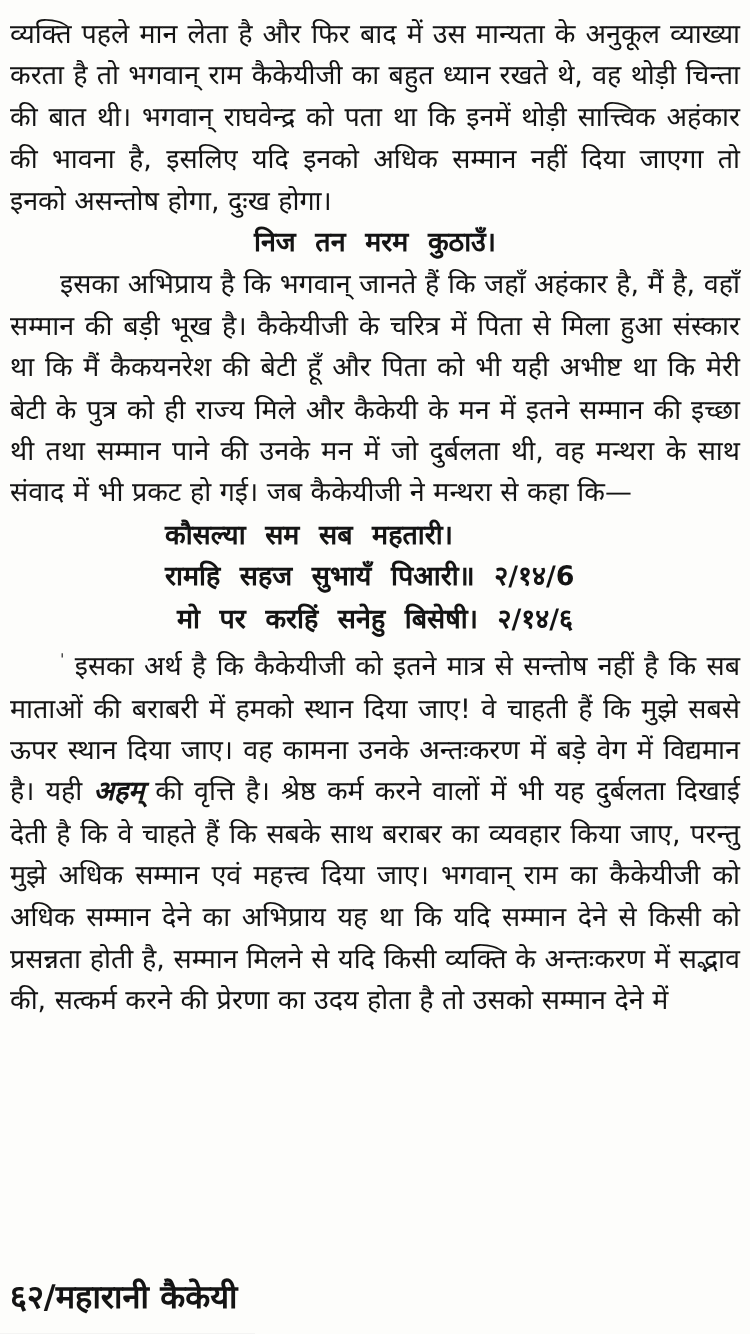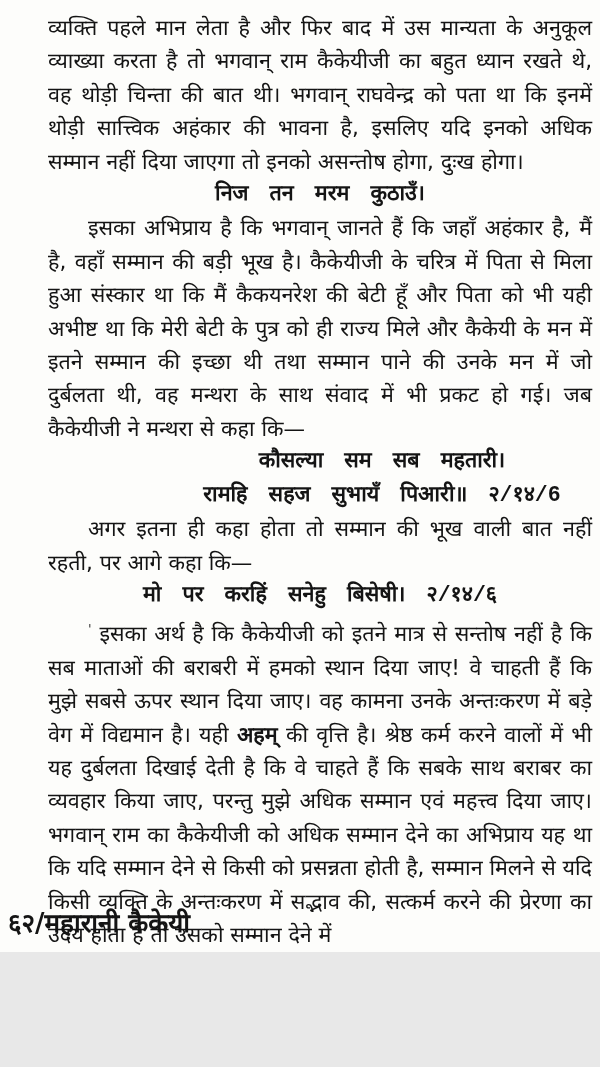--- a/index.html
+++ b/index.html
@@ -3,67 +3,66 @@
 <meta charset="utf-8">
 <style>
   html, body {
     margin: 0;
     padding: 0;
     background: #e8e8e8;
   }
   .page {
     position: relative;
     width: 600px;
-    height: 952px;
+    height: 1067px;
     margin: 0 auto;
     background: #fdfdfb;
     color: #141414;
     font-family: "DejaVu Sans", "Liberation Sans", sans-serif;
     overflow: hidden;
     box-sizing: border-box;
-    padding-left: 40px;
   }
   .content {
     padding: 11px 8px 0 8px;
   }
   .para {
     margin: 0;
     font-size: 21.5px;
     line-height: 33.4px;
     text-align: justify;
     letter-spacing: 0;
   }
   .para.indent {
     text-indent: 40px;
   }
   .para .bold {
     font-weight: 700;
+    font-style: italic;
   }
   .para .pre-mark {
     font-size: 13px;
     vertical-align: 8px;
     color: #3a3a3a;
   }
   .verse {
     margin: 0;
     font-size: 21.5px;
     line-height: 33.4px;
     font-weight: 700;
     word-spacing: 0.38em;
   }
   .verse.center {
     text-align: center;
   }
   .verse.indent {
-    text-align: center;
+    text-align: left;
     padding-left: 124px;
   }
   .verse-line {
     white-space: nowrap;
-    font-family: Liberation Mono, monospace;
   }
   .footer {
     position: absolute;
     left: 8px;
     bottom: 16px;
     font-size: 26px;
     line-height: 26px;
     font-weight: 700;
     white-space: nowrap;
   }
@@ -75,20 +74,19 @@
   <div class="content">
       <p class="para"><span class="">व्यक्ति पहले मान लेता है और फिर बाद में उस मान्यता के अनुकूल व्याख्या करता है तो भगवान् राम कैकेयीजी का बहुत ध्यान रखते थे, वह थोड़ी चिन्ता की बात थी। भगवान् राघवेन्द्र को पता था कि इनमें थोड़ी सात्त्विक अहंकार की भावना है, इसलिए यदि इनको अधिक सम्मान नहीं दिया जाएगा तो इनको असन्तोष होगा, दुःख होगा।</span></p>
       <div class="verse center">
         <div class="verse-line">निज तन मरम कुठाउँ।</div>
       </div>
       <p class="para indent"><span class="">इसका अभिप्राय है कि भगवान् जानते हैं कि जहाँ अहंकार है, मैं है, वहाँ सम्मान की बड़ी भूख है। कैकेयीजी के चरित्र में पिता से मिला हुआ संस्कार था कि मैं कैकयनरेश की बेटी हूँ और पिता को भी यही अभीष्ट था कि मेरी बेटी के पुत्र को ही राज्य मिले और कैकेयी के मन में इतने सम्मान की इच्छा थी तथा सम्मान पाने की उनके मन में जो दुर्बलता थी, वह मन्थरा के साथ संवाद में भी प्रकट हो गई। जब कैकेयीजी ने मन्थरा से कहा कि—</span></p>
       <div class="verse indent">
         <div class="verse-line">कौसल्या सम सब महतारी।</div>
         <div class="verse-line">रामहि सहज सुभायँ पिआरी॥ २/१४/6</div>
       </div>
-      <p class="para indent"><span class="">अगर इतना ही कहा होता तो सम्मान की भूख वाली बात नहीं रहती, पर आगे कहा कि—</span></p>
       <div class="verse center">
         <div class="verse-line">मो पर करहिं सनेहु बिसेषी। २/१४/६</div>
       </div>
       <p class="para indent"><span class="pre-mark">'</span><span class=""> इसका अर्थ है कि कैकेयीजी को इतने मात्र से सन्तोष नहीं है कि सब माताओं की बराबरी में हमको स्थान दिया जाए! वे चाहती हैं कि मुझे सबसे ऊपर स्थान दिया जाए। वह कामना उनके अन्तःकरण में बड़े वेग में विद्यमान है। यही </span><span class="bold">अहम्</span><span class=""> की वृत्ति है। श्रेष्ठ कर्म करने वालों में भी यह दुर्बलता दिखाई देती है कि वे चाहते हैं कि सबके साथ बराबर का व्यवहार किया जाए, परन्तु मुझे अधिक सम्मान एवं महत्त्व दिया जाए। भगवान् राम का कैकेयीजी को अधिक सम्मान देने का अभिप्राय यह था कि यदि सम्मान देने से किसी को प्रसन्नता होती है, सम्मान मिलने से यदि किसी व्यक्ति के अन्तःकरण में सद्भाव की, सत्कर्म करने की प्रेरणा का उदय होता है तो उसको सम्मान देने में</span></p>
     </div>
   <div class="footer"><span>६२</span><span>/</span><span>महारानी कैकेयी</span></div>
 </div>
 
 </body></html>

